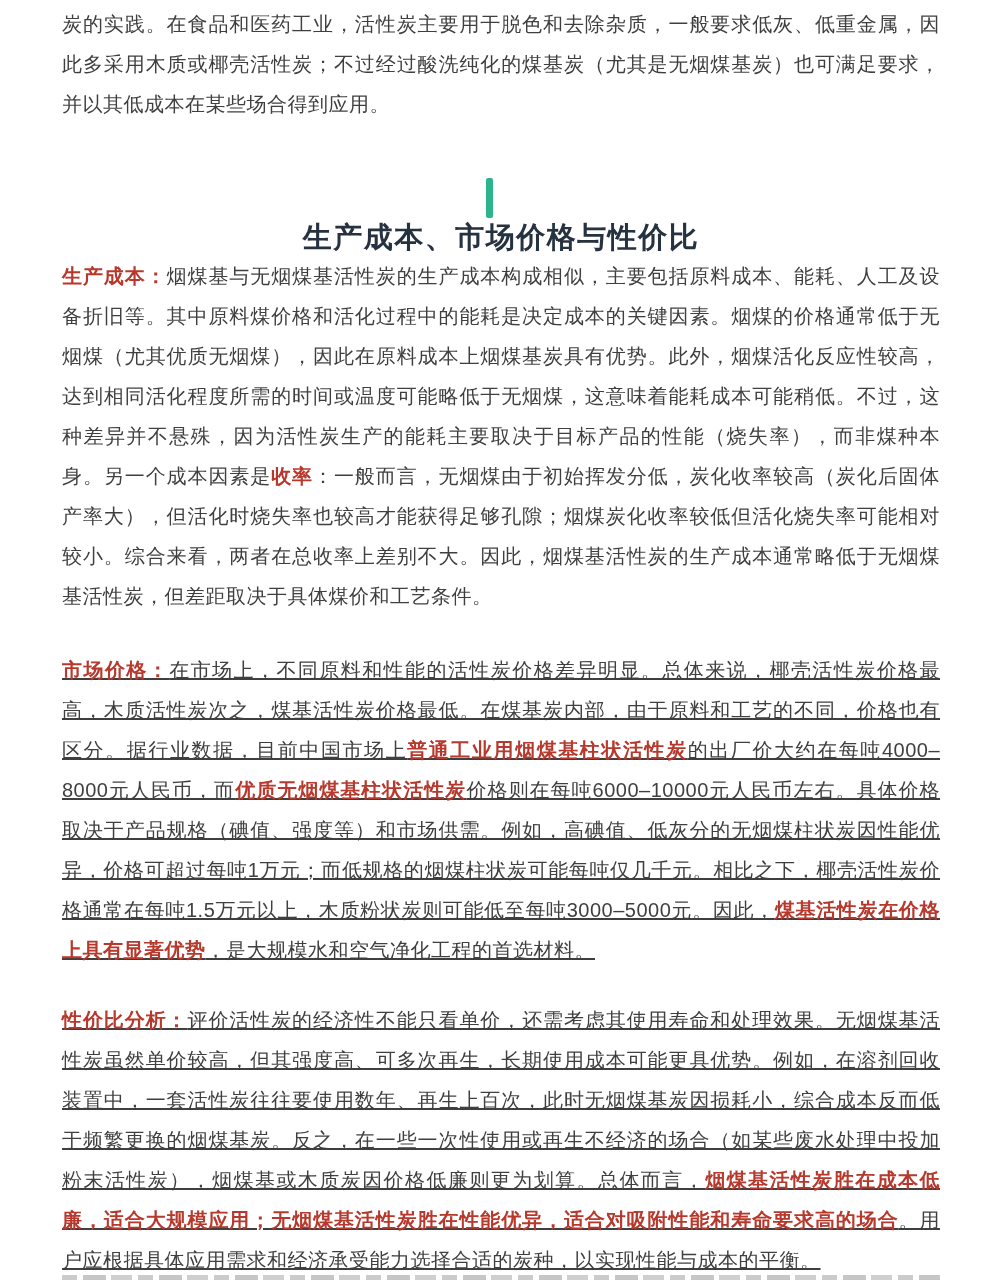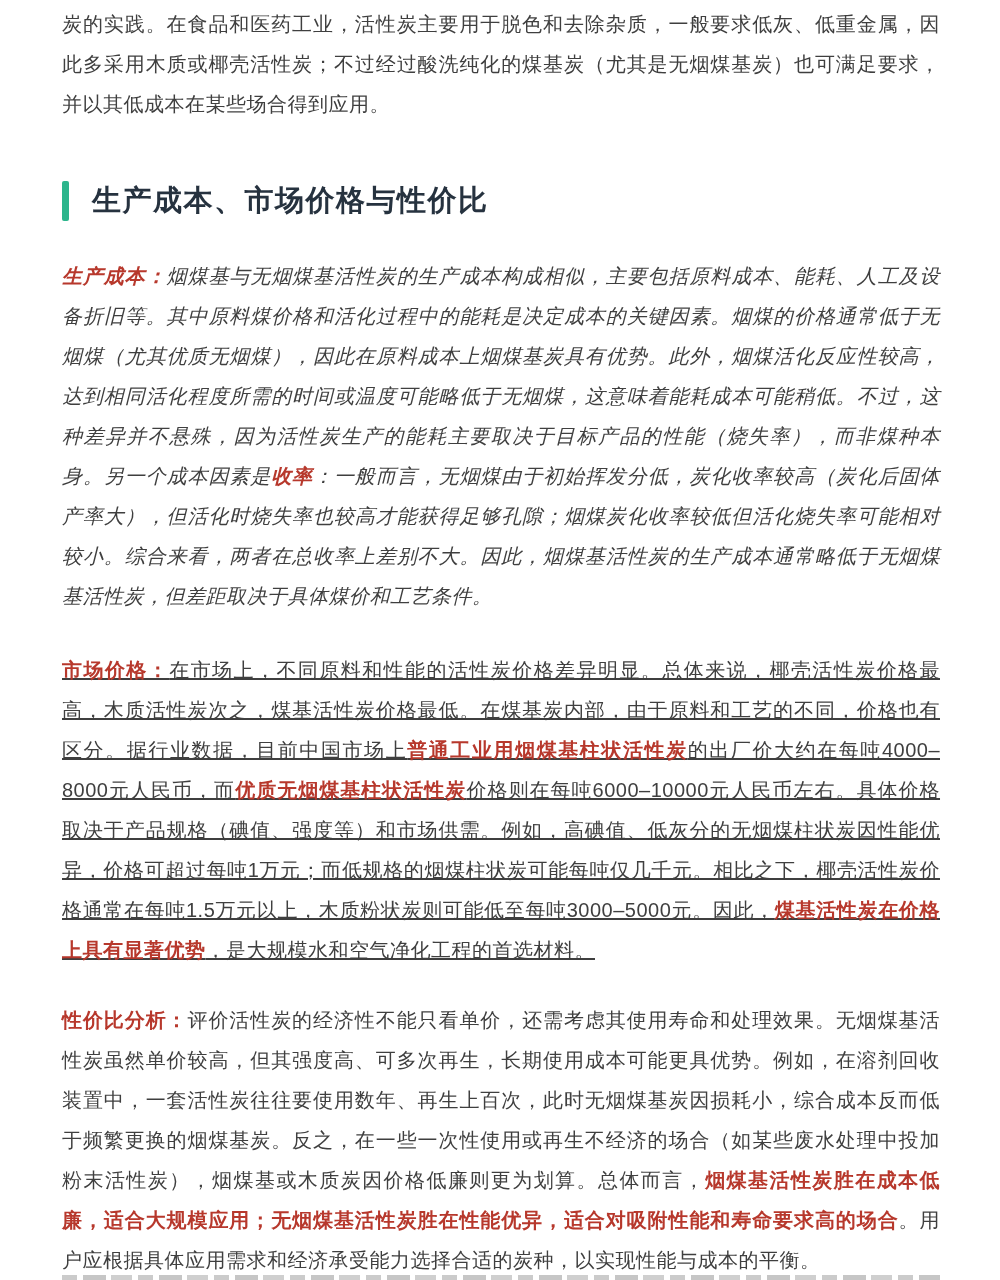--- a/index.html
+++ b/index.html
@@ -27,38 +27,39 @@
     letter-spacing:0.5px;
     margin:0;
   }
   .para .red{ color:var(--red); font-weight:700; }
   .para .normal{ font-weight:400; }
   .section-header{
     display:flex;
     align-items:center;
     margin:54px 0 0 0;
     height:46px;
+    flex-direction:column;
   }
   .accent-bar{
     width:7px; height:40px;
     background:var(--accent);
     border-radius:2px;
     margin-right:23px;
     flex:0 0 auto;
   }
   .section-title{
     font-size:29px;
     font-weight:700;
     color:var(--heading);
     letter-spacing:1.5px;
     white-space:nowrap;
   }
-  .p1{ margin-top:32px;font-style:italic; }
+  .p1{ margin-top:32px; }
   .p2{ margin-top:34px;text-decoration:underline; }
-  .p3{ margin-top:30px; }
+  .p3{ margin-top:30px;text-decoration:underline; }
   .clipped-next-line{
     position:absolute;
     left:62px; right:60px; bottom:0;
     height:5px;
     overflow:hidden;
     opacity:.5;
   }
   .clipped-next-line .smear{
     height:12px;
     background:repeating-linear-gradient(90deg,

